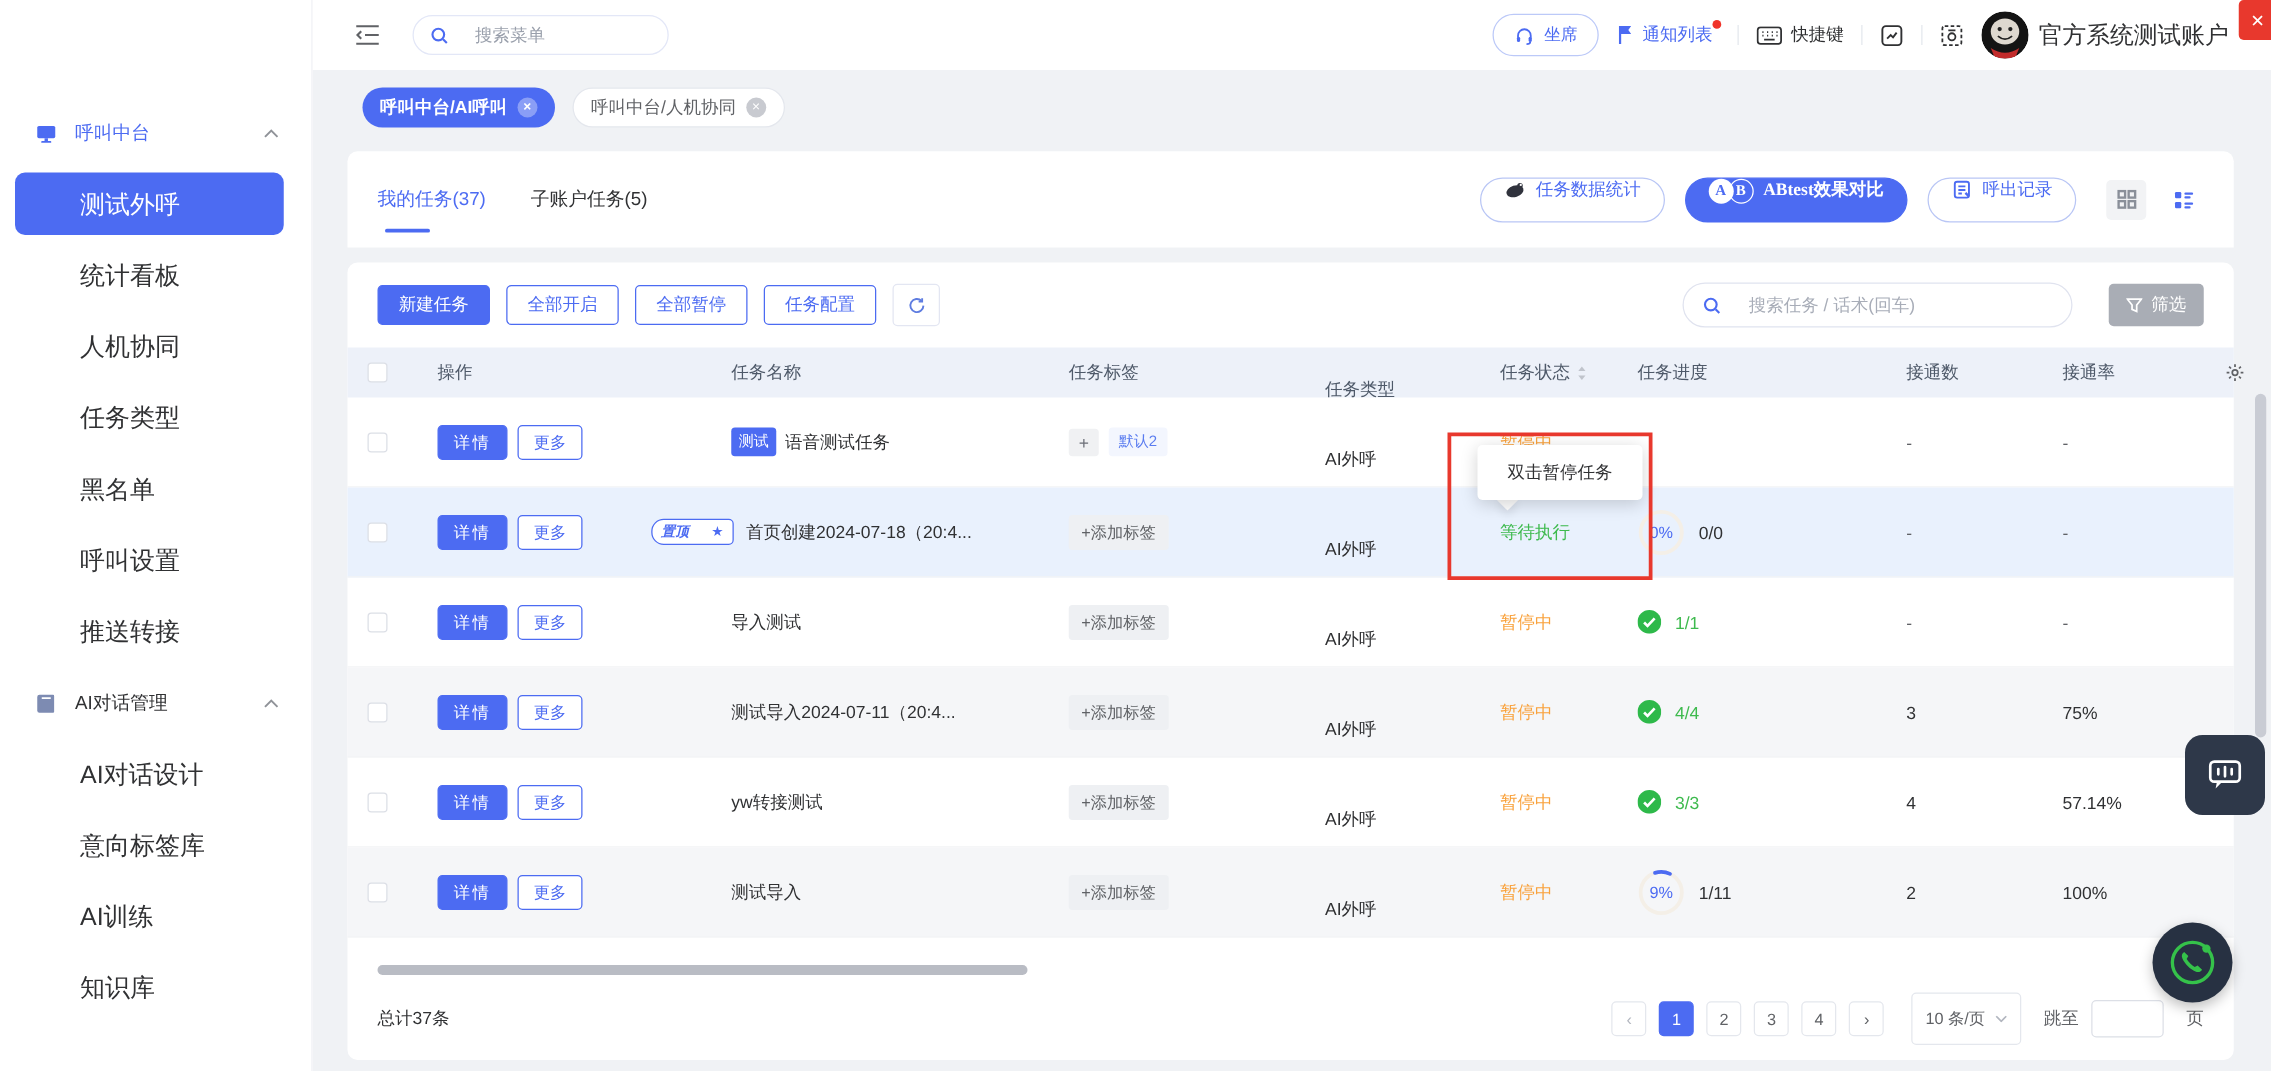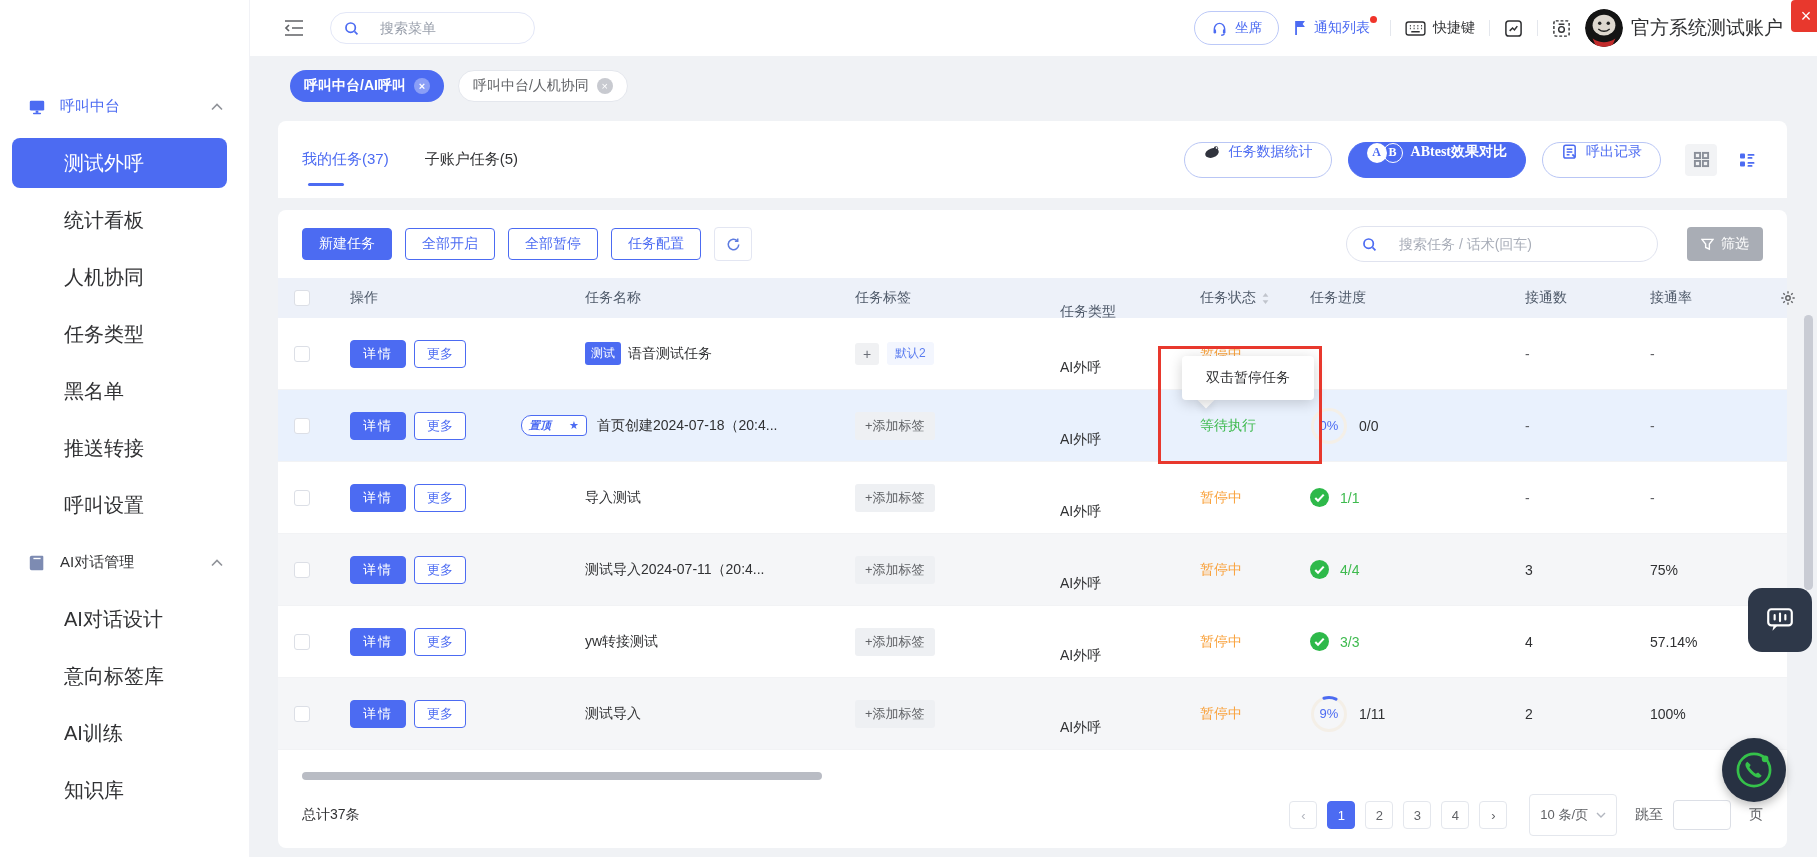--- a/index.html
+++ b/index.html
@@ -148,22 +148,22 @@
         <svg width="12" height="8" viewBox="0 0 12 8" fill="none" stroke="#909399" stroke-width="1.6">
             <path d="M1 6.5 6 1.5 11 6.5"></path>
           </svg>
       </span>
     </div>
     <div class="side-item active">测试外呼</div>
     <div class="side-item">统计看板</div>
     <div class="side-item">人机协同</div>
     <div class="side-item">任务类型</div>
     <div class="side-item">黑名单</div>
+    <div class="side-item">呼叫设置</div>
     <div class="side-item">推送转接</div>
-    <div class="side-item">呼叫设置</div>
     <div class="side-header g2">
       <span class="side-ico">
         <svg width="18" height="18" viewBox="0 0 20 20">
             <path d="M4 2h12a1 1 0 0 1 1 1v14a1 1 0 0 1-1 1H4a2 2 0 0 1-2-2V4a2 2 0 0 1 2-2z" fill="#7d8bb2"></path>
             <path d="M6 5h8" stroke="#fff" stroke-width="1.5"></path>
           </svg>
       </span>
       <span class="side-label">AI对话管理</span>
       <span>
         <svg width="12" height="8" viewBox="0 0 12 8" fill="none" stroke="#909399" stroke-width="1.6">

